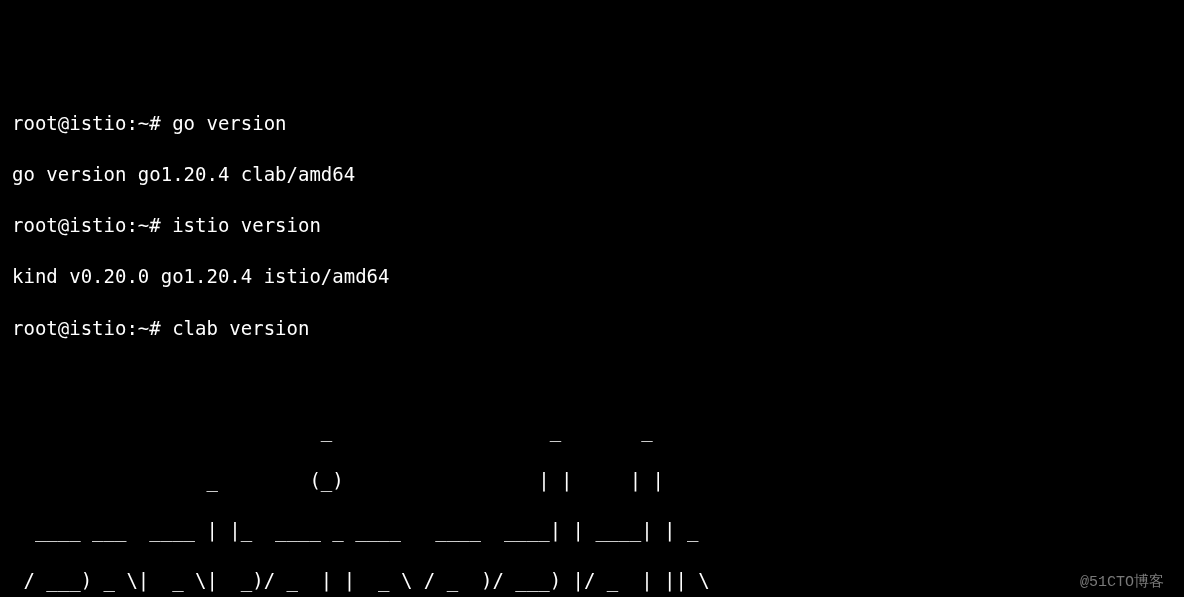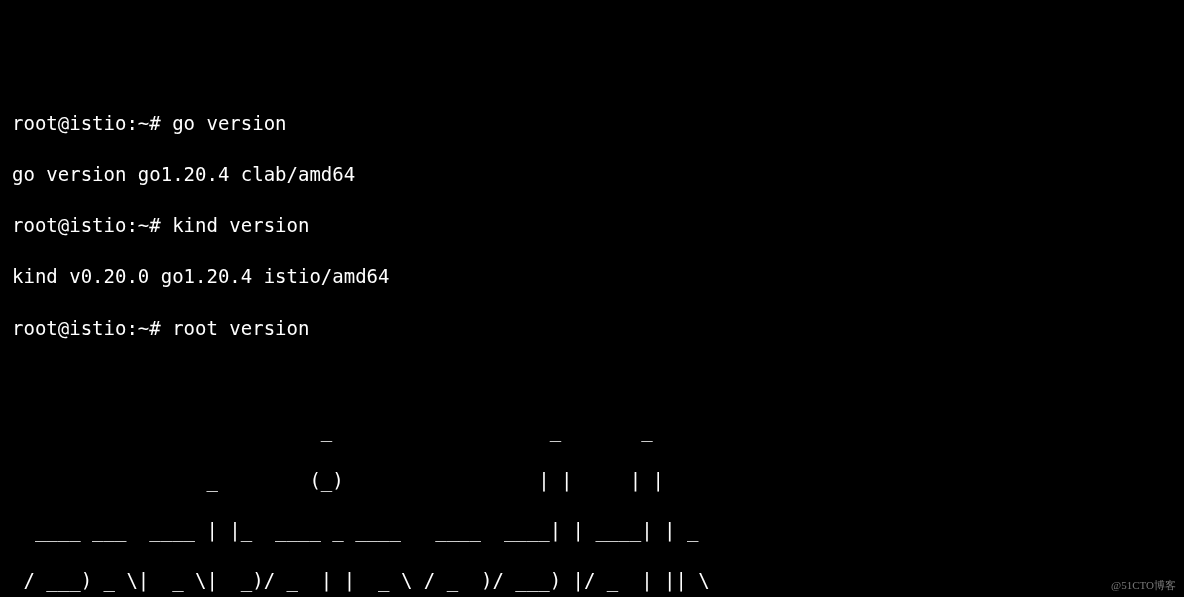--- a/index.html
+++ b/index.html
@@ -15,37 +15,37 @@
     box-sizing: border-box;
     overflow: hidden;
     position: relative;
     white-space: pre;
   }
   .line { display: block; }
   .prompt { color: #ffffff; text-align: center; }
   .ascii { line-height: 1.28; letter-spacing: 0; }
   .watermark {
     position: absolute;
-    right: 8px;
+    right: 20px;
     bottom: 4px;
     color: #7a7a7a;
-    font-size: 11px;
-    font-family: Liberation Serif, serif;
+    font-size: 15px;
+    font-family: Liberation Mono, monospace;
   }
 </style>
 </head>
 <body>
 
 
 
 <span class="line"><span class="prompt">root@istio:~#</span> <span>go version</span></span>
 <span class="line">go version go1.20.4 clab/amd64</span>
-<span class="line"><span class="prompt">root@istio:~#</span> <span>kind version</span></span>
+<span class="line"><span class="prompt">root@istio:~#</span> <span>istio version</span></span>
 <span class="line">kind v0.20.0 go1.20.4 istio/amd64</span>
-<span class="line"><span class="prompt">root@istio:~#</span> <span>root version</span></span>
+<span class="line"><span class="prompt">root@istio:~#</span> <span>clab version</span></span>
 <span class="line"> </span>
 <span class="line ascii">                           _                   _       _     </span>
 <span class="line ascii">                 _        (_)                 | |     | |    </span>
 <span class="line ascii">  ____ ___  ____ | |_  ____ _ ____   ____  ____| | ____| | _  </span>
 <span class="line ascii"> / ___) _ \|  _ \|  _)/ _  | |  _ \ / _  )/ ___) |/ _  | || \ </span>
 
 
 
 
 

